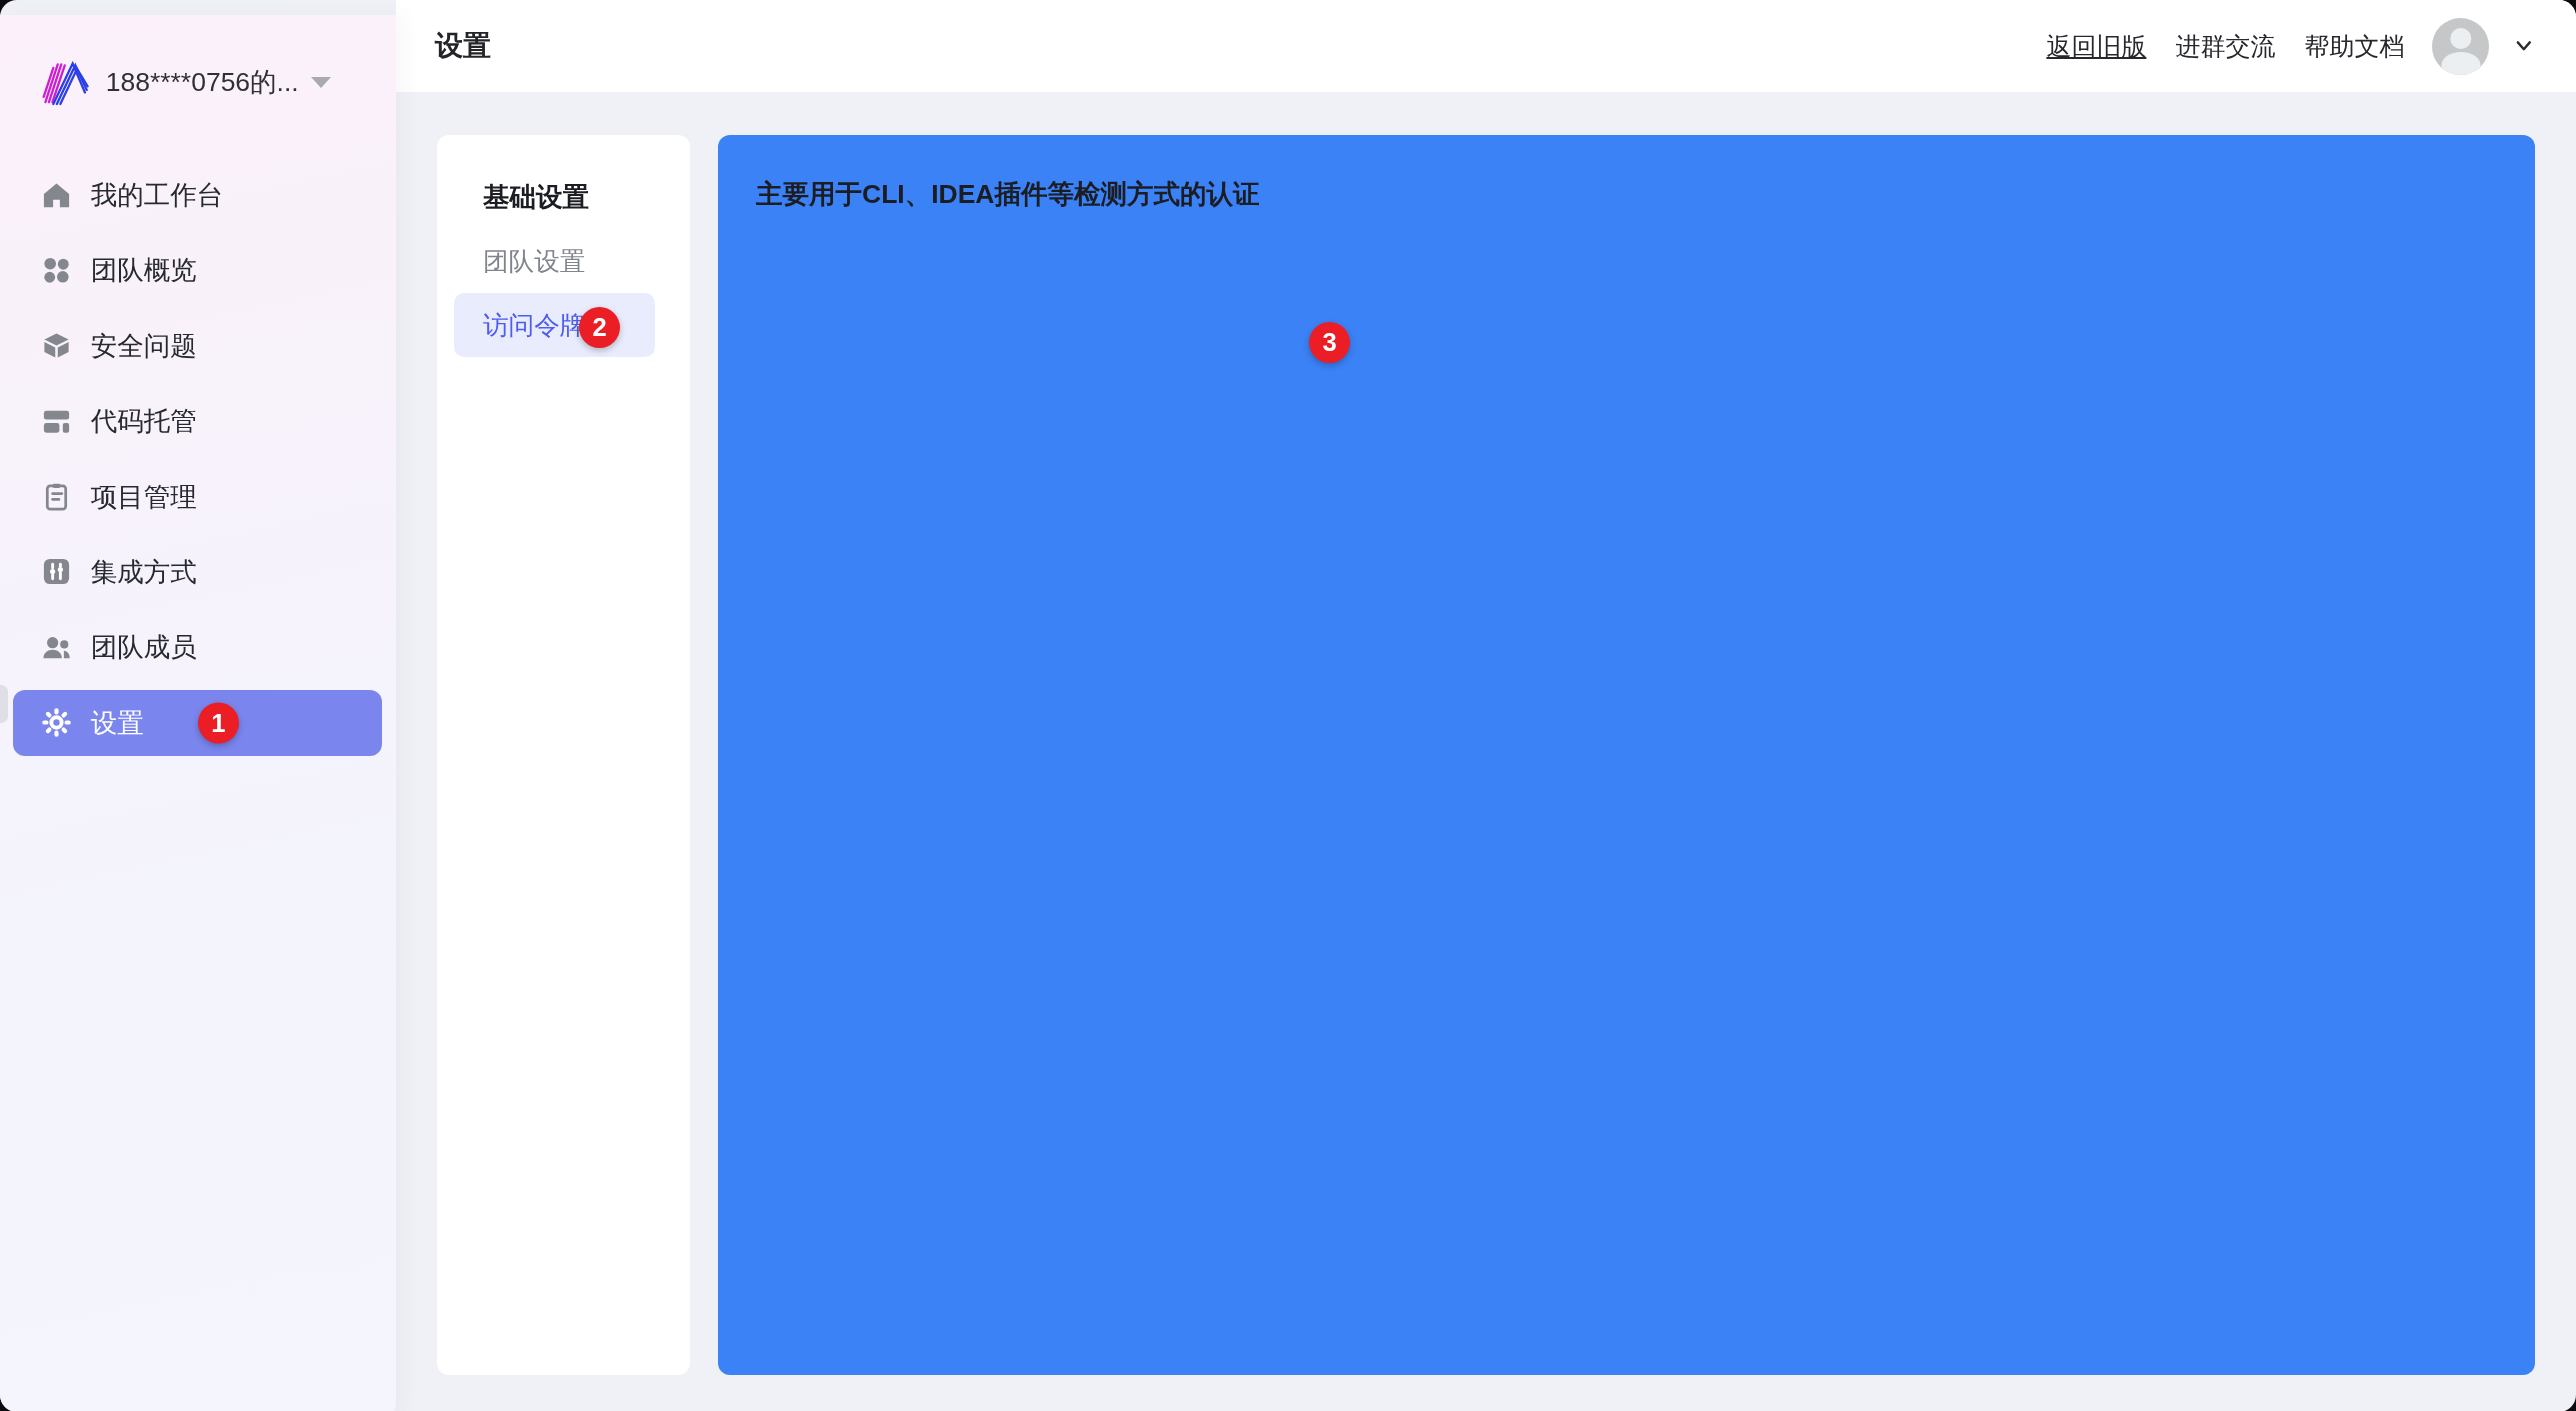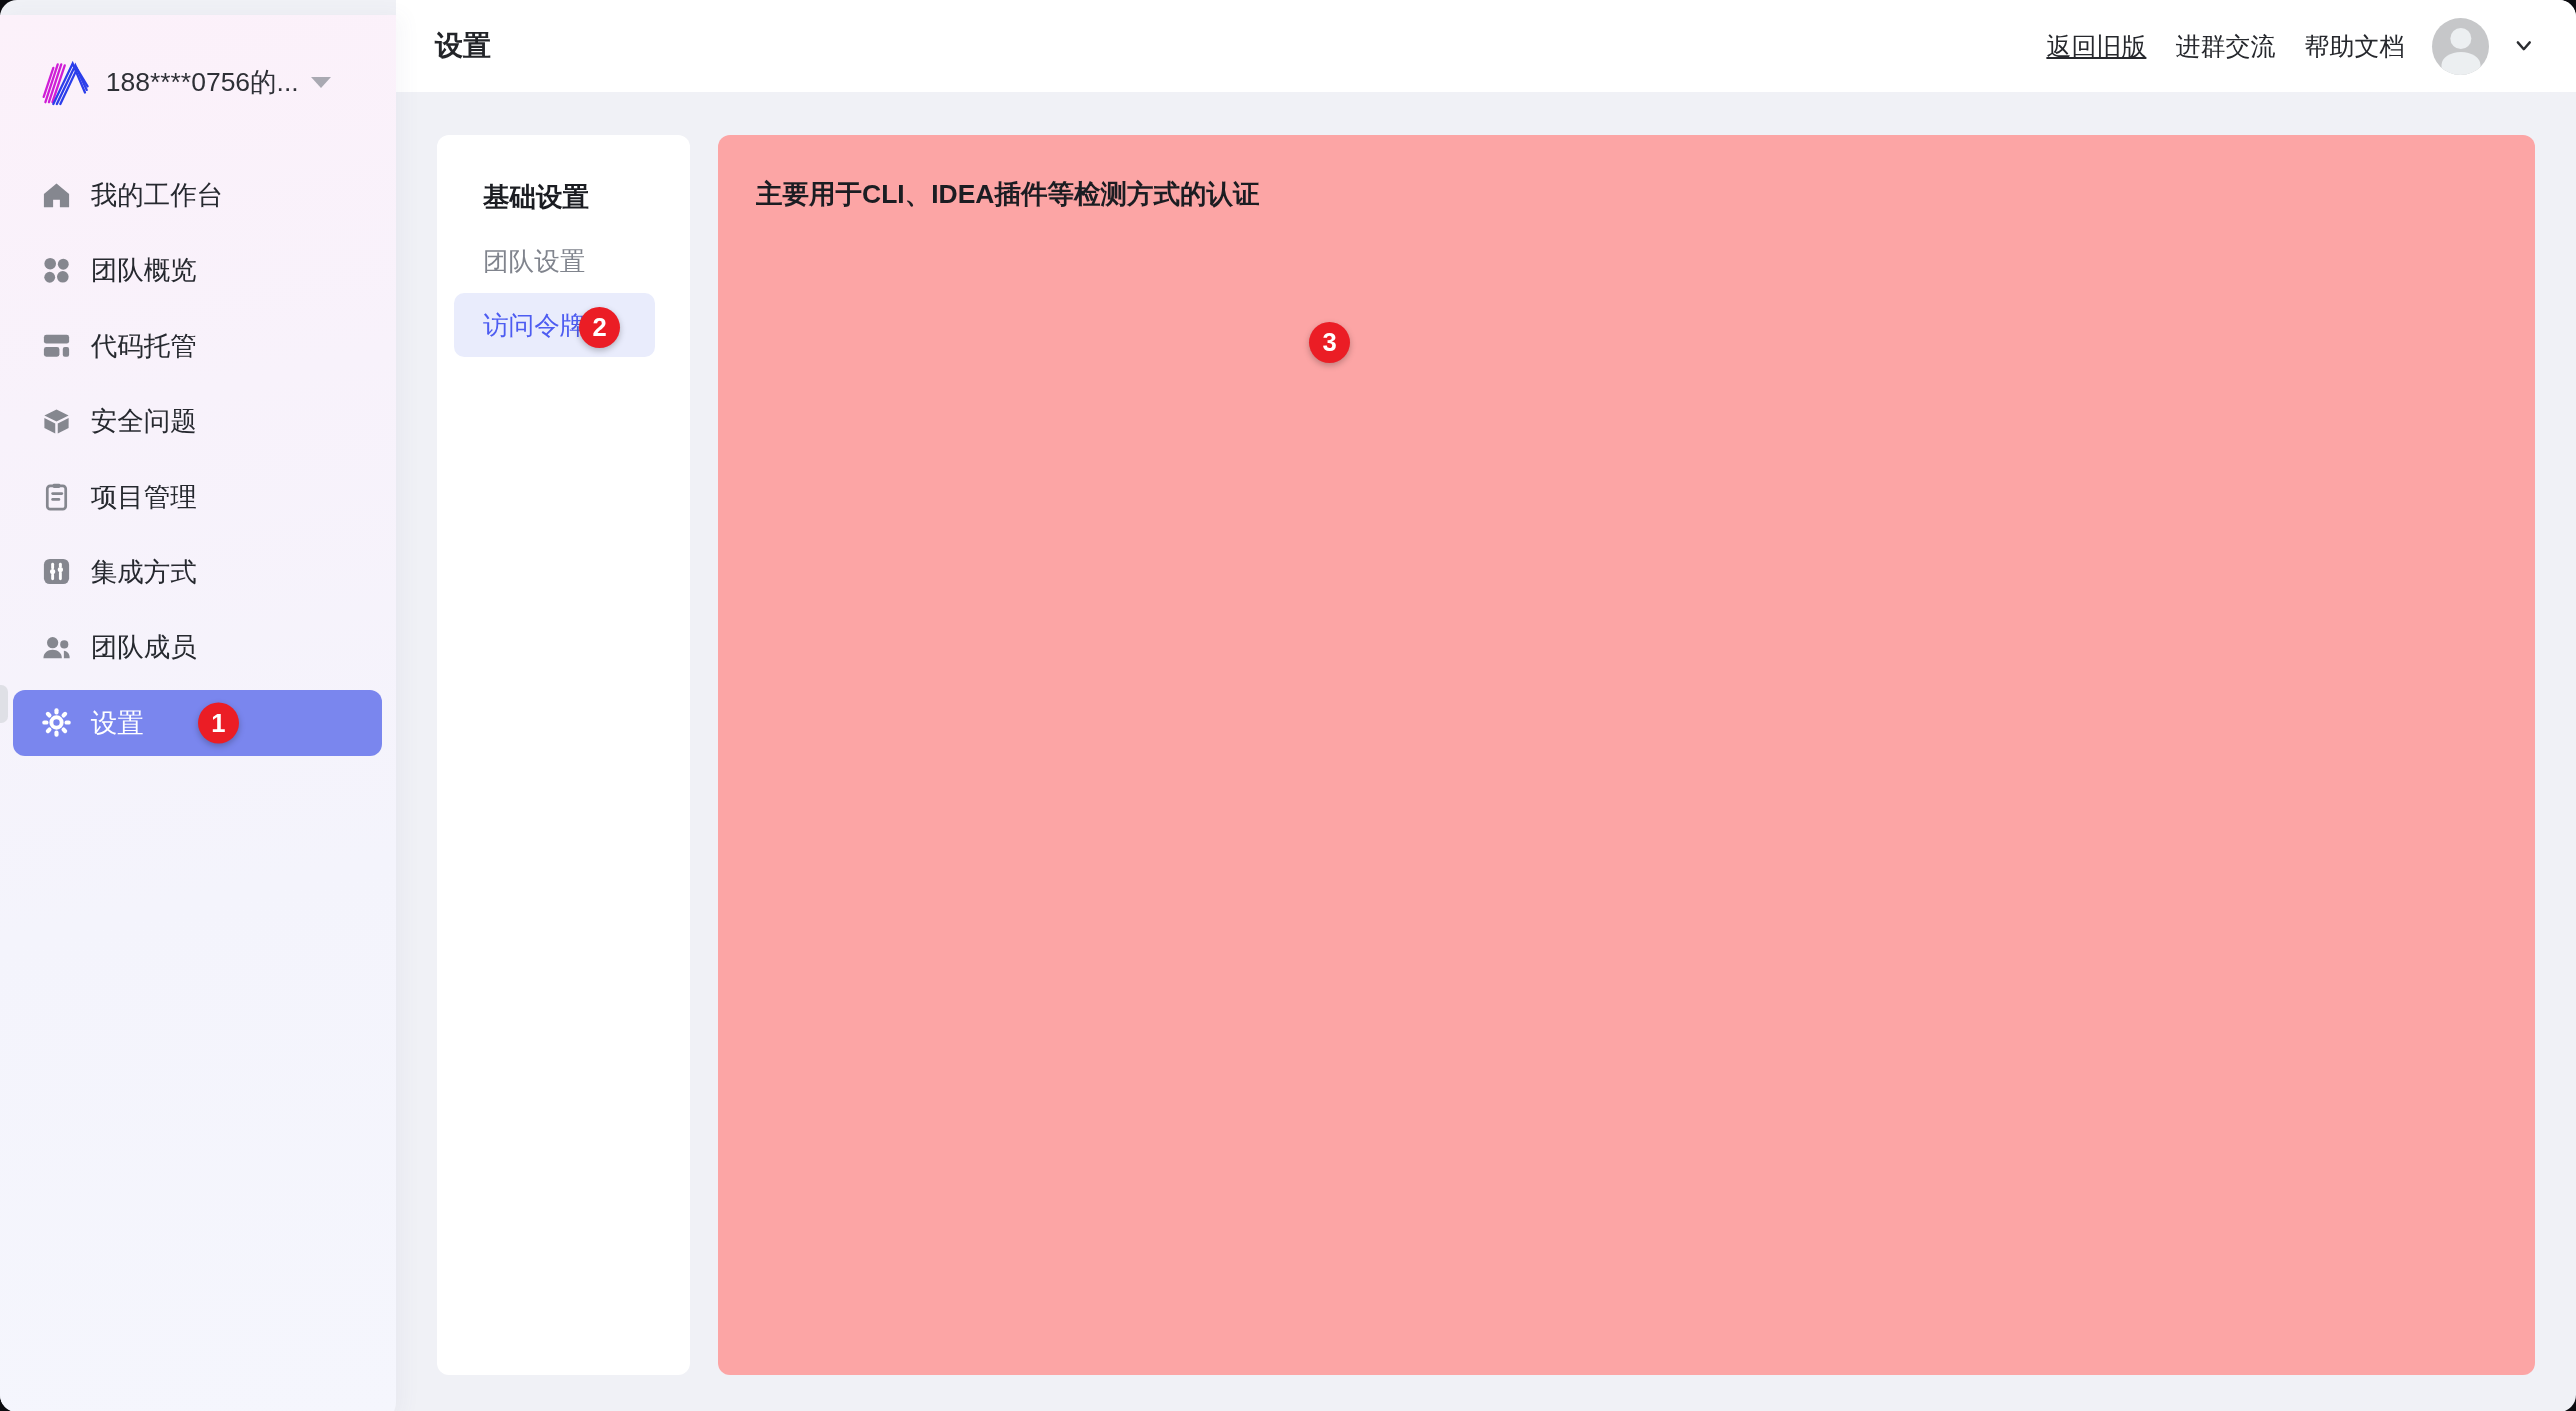--- a/index.html
+++ b/index.html
@@ -38,21 +38,21 @@
   .hchevron{margin-left:22px;width:25.6px;height:25.6px;cursor:pointer;}
 
   
   .panel-left{position:absolute;left:437px;top:135px;width:253px;height:1240px;background:#fff;border-radius:12px;z-index:1;padding-left:16px;}
   .section-title{position:absolute;left:46px;top:44px;font-size:26.5px;font-weight:700;color:#1b1d22;}
   .nav2-item{position:absolute;left:46px;top:109px;font-size:25.6px;color:#80848d;cursor:pointer;}
   .nav2-pill{position:absolute;left:17px;top:158px;width:201px;height:64px;border-radius:10.2px;background:#e9ecfc;
     display:flex;align-items:center;padding-left:29px;font-size:25.6px;color:#4d5cf1;cursor:pointer;}
   .panel-left .ann-badge{left:142px;top:172px;}
 
-  .panel-main{position:absolute;left:718px;top:135px;width:1817px;height:1240px;background:#fca5a5;border-radius:12px;z-index:1;}
+  .panel-main{position:absolute;left:718px;top:135px;width:1817px;height:1240px;background:#3b82f6;border-radius:12px;z-index:1;}
   .main-heading{position:absolute;left:38px;top:41px;font-size:26.5px;font-weight:700;color:#1b1d22;}
   .token-row{position:absolute;left:38px;top:111px;display:flex;align-items:center;}
   .token-field{width:606px;height:53px;background:#eef0f5;border:1.7px solid #e4e7ee;border-radius:8.5px;
     display:flex;align-items:center;padding:0 13.7px 0 12px;cursor:text;}
   .token-text{font-size:25.6px;color:#9aa0ab;white-space:nowrap;}
   .token-blur{flex:1;height:39px;margin:0 3.4px;border-radius:12px;
     background:linear-gradient(90deg,rgba(255,255,255,.45),rgba(252,252,253,.95) 12%,rgba(250,250,252,.95) 85%,rgba(255,255,255,.5));
     box-shadow:0 0 6.8px 1.7px rgba(255,255,255,.65);}
   .copy-btn{width:31px;height:31px;margin-left:8.5px;flex:0 0 auto;cursor:pointer;}
   .regen-btn{width:145px;height:55px;margin-left:19px;background:#5a68f2;border:none;border-radius:8.5px;
@@ -99,36 +99,36 @@
               <circle cx="23" cy="9.5" r="5.6"></circle>
               <circle cx="9" cy="23" r="5.6"></circle>
               <circle cx="22.5" cy="22.5" r="6"></circle>
             </svg>
         </span>
         <span>团队概览</span>
       </div>
       <div class="nav-item">
         <span class="ni-icon">
           <svg viewBox="0 0 32 32" fill="currentColor">
+              <path d="M16 3.5 L28.5 9.8 L16 16 L3.5 9.8 Z"></path>
+              <path d="M3.5 12.5 L14.7 18.1 V28.5 L3.5 22.8 Z"></path>
+              <path d="M17.3 18.1 L28.5 12.5 V22.8 L17.3 28.5 Z"></path>
+            </svg>
+        </span>
+        <span>安全问题</span>
+      </div>
+      <div class="nav-item">
+        <span class="ni-icon">
+          <svg viewBox="0 0 32 32" fill="currentColor">
               <rect x="3" y="5" width="26" height="9" rx="2.5"></rect>
               <rect x="3" y="17.5" width="16" height="10" rx="2.5"></rect>
               <rect x="22.5" y="17.5" width="6.5" height="10" rx="2"></rect>
             </svg>
         </span>
         <span>代码托管</span>
-      </div>
-      <div class="nav-item">
-        <span class="ni-icon">
-          <svg viewBox="0 0 32 32" fill="currentColor">
-              <path d="M16 3.5 L28.5 9.8 L16 16 L3.5 9.8 Z"></path>
-              <path d="M3.5 12.5 L14.7 18.1 V28.5 L3.5 22.8 Z"></path>
-              <path d="M17.3 18.1 L28.5 12.5 V22.8 L17.3 28.5 Z"></path>
-            </svg>
-        </span>
-        <span>安全问题</span>
       </div>
       <div class="nav-item">
         <span class="ni-icon">
           <svg viewBox="0 0 32 32" fill="none" stroke="currentColor" stroke-width="2.8">
             <rect x="6.5" y="5" width="19" height="24" rx="3"></rect>
             <rect x="12" y="2.8" width="8" height="4.4" rx="1.5" fill="currentColor" stroke="none"></rect>
             <path d="M12 13 H21.5" stroke-linecap="round"></path>
               <path d="M12 19 H18.5" stroke-linecap="round"></path>
           </svg>
         </span>

